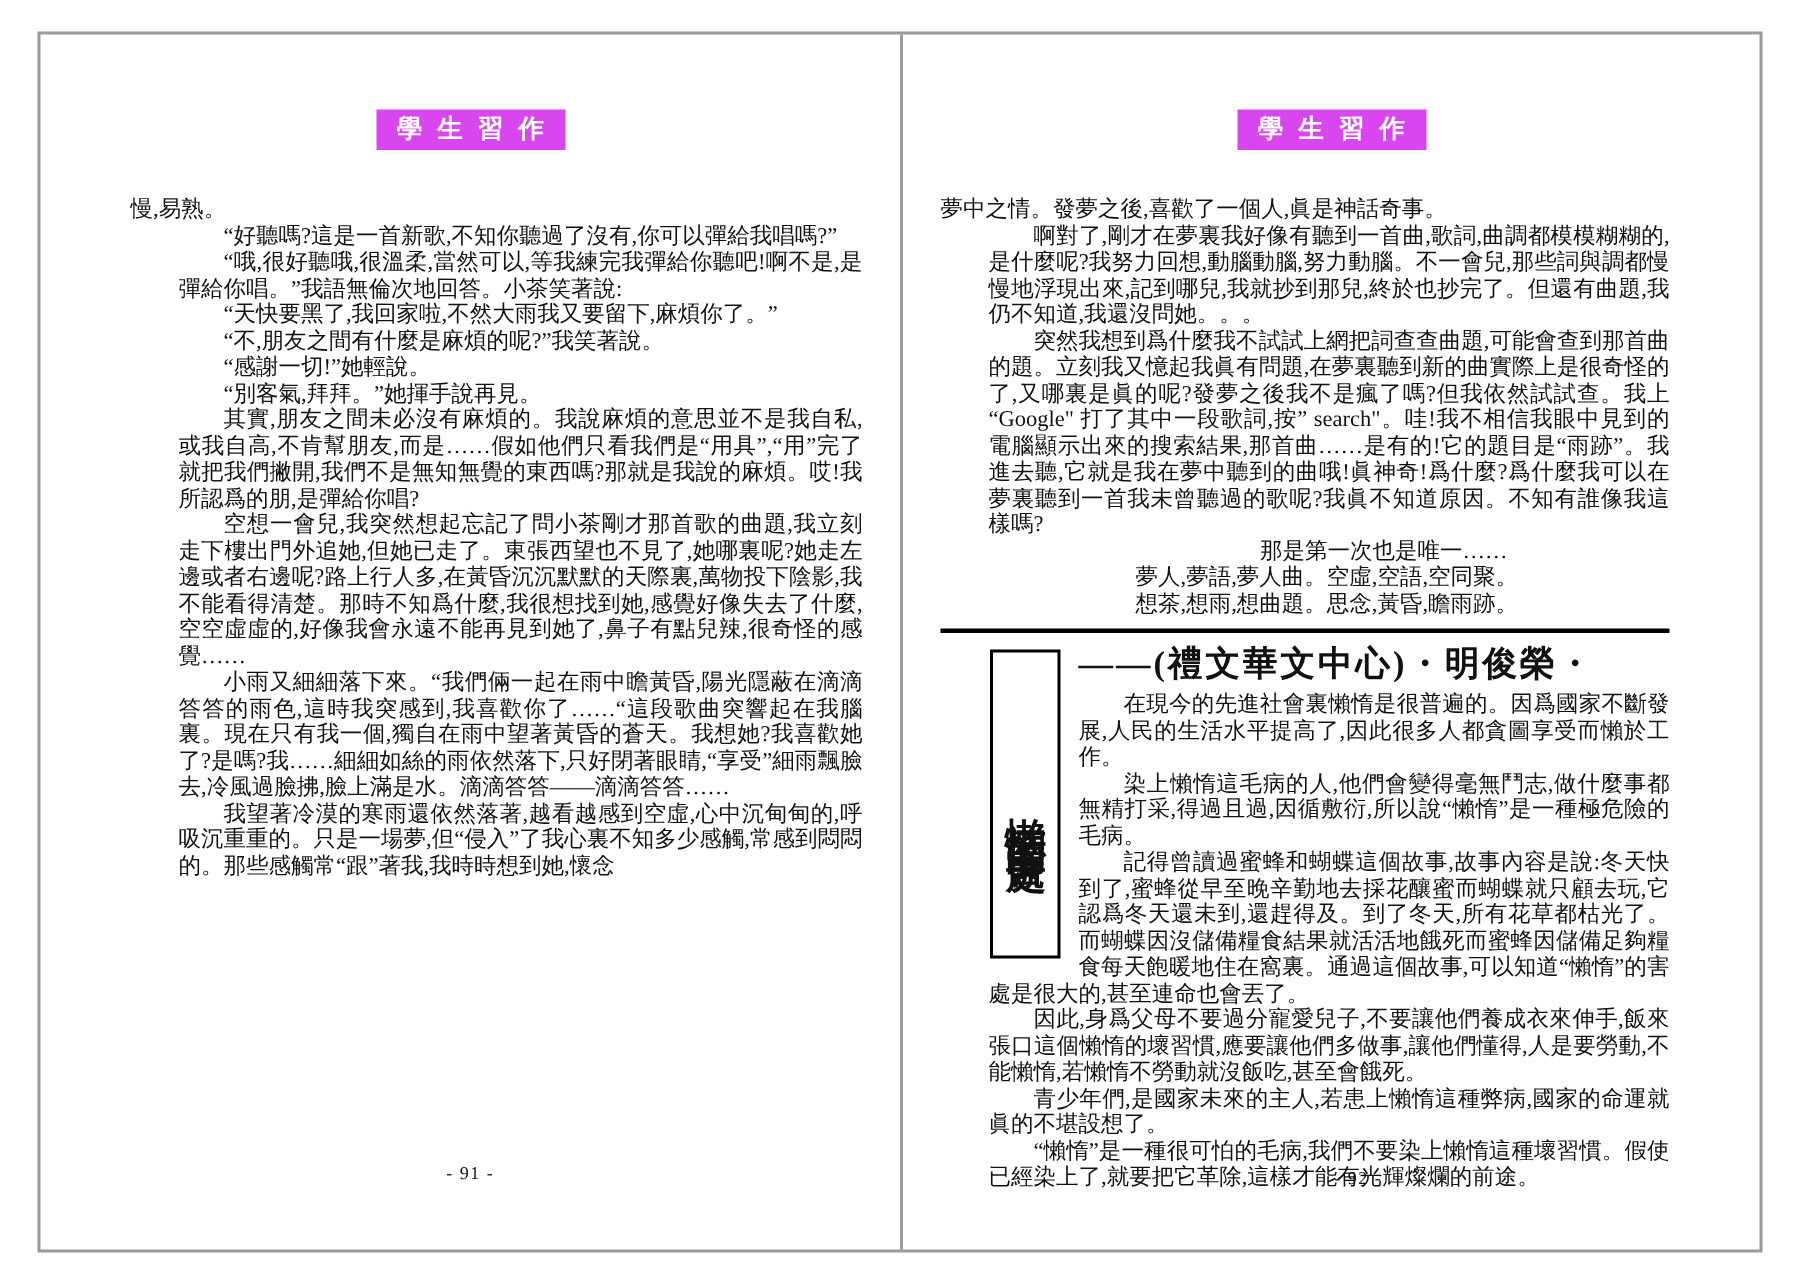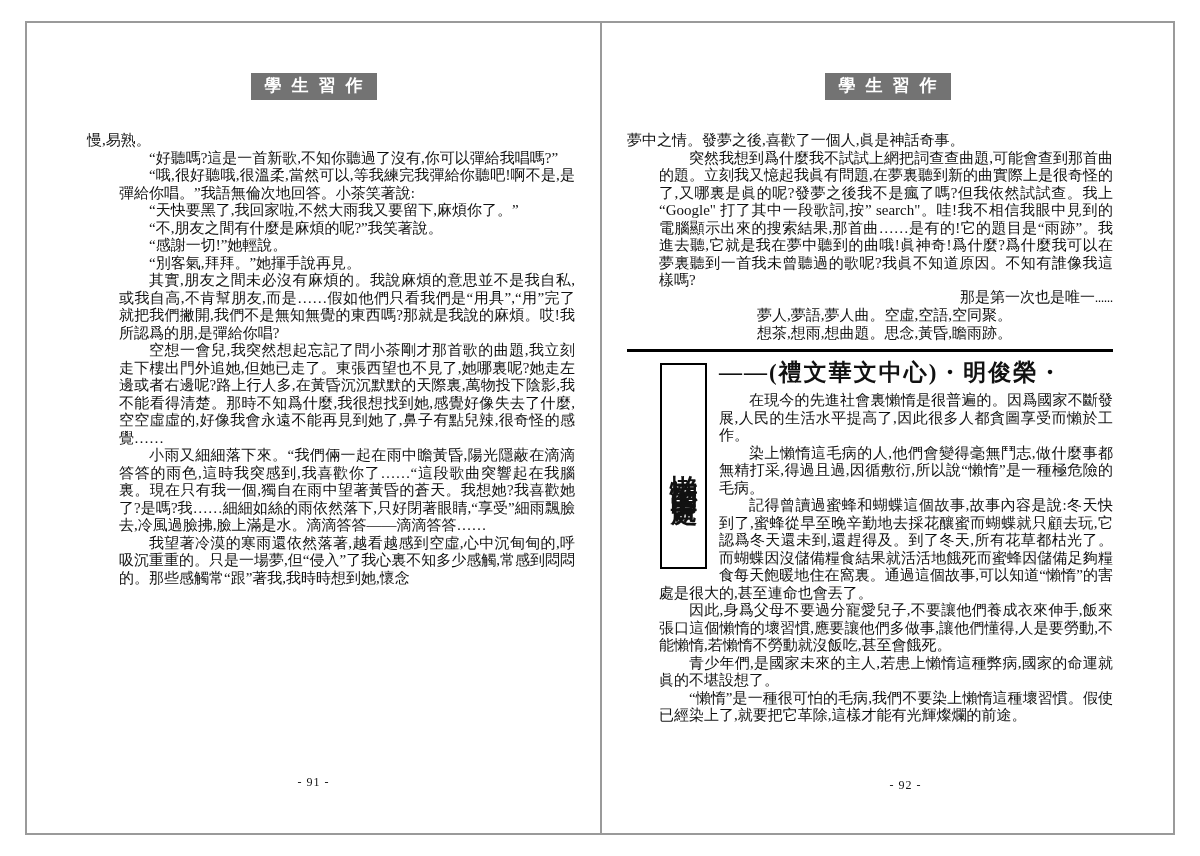--- a/index.html
+++ b/index.html
@@ -12,34 +12,34 @@
   .spread{
     position:absolute;left:25px;top:21px;width:1150px;height:814px;
     border:2px solid #9a9a9a;box-sizing:border-box;
     display:flex;background:#ffffff;
   }
   .page{position:relative;box-sizing:border-box;height:100%;}
   .page-left{width:575px;border-right:2px solid #9a9a9a;}
   .page-right{flex:1;}
   .page-header{position:absolute;top:50px;left:0;right:0;text-align:center;}
   .header-badge{
-    display:inline-block;background:#737373;color:#ffffff;
+    display:inline-block;background:#d946ef;color:#ffffff;
     font-size:17px;font-weight:bold;line-height:20px;
     letter-spacing:10px;padding:3px 4px 4px 14px;
   }
   .body-col{box-sizing:border-box;}
   .page-left .body-col{padding:109px 25px 0 60px;}
   .page-right .body-col{padding:109px 60px 0 25px;}
   p.story{
     margin:0;font-size:15px;line-height:17.5px;color:#111;
     text-align:justify;text-justify:inter-ideograph;
   }
   p.ind{text-indent:2em;margin-left:32px;}
   p.cont{text-indent:0;}
-  p.lead-in{text-indent:105px;text-align:right;font-family:Liberation Mono, monospace;}
+  p.lead-in{text-indent:105px;text-align:center;}
   p.poem{margin:0;font-size:15px;line-height:17.5px;text-align:left;padding-left:130px;}
   .page-num{
     position:absolute;top:752px;left:0;right:0;text-align:center;
     font-size:12px;color:#111;letter-spacing:1px;
   }
   .page-right .page-num{top:755px;padding-left:36px;}
   .section-divider{
     border:none;border-top:3.5px solid #000000;
     margin:7px 0 5px 0;height:0;
   }
@@ -81,20 +81,21 @@
     </div>
     <div class="page-num">- 91 -</div>
   </div>
 
   <div class="page page-right">
     <div class="page-header">
       <span class="header-badge">學生習作</span>
     </div>
     <div class="body-col">
       <p class="story cont">夢中之情。發夢之後,喜歡了一個人,眞是神話奇事。</p>
+      <p class="story ind">啊對了,剛才在夢裏我好像有聽到一首曲,歌詞,曲調都模模糊糊的,是什麼呢?我努力回想,動腦動腦,努力動腦。不一會兒,那些詞與調都慢慢地浮現出來,記到哪兒,我就抄到那兒,終於也抄完了。但還有曲題,我仍不知道,我還沒問她。。。</p>
       <p class="story ind">突然我想到爲什麼我不試試上網把詞查查曲題,可能會查到那首曲的題。立刻我又憶起我眞有問題,在夢裏聽到新的曲實際上是很奇怪的了,又哪裏是眞的呢?發夢之後我不是瘋了嗎?但我依然試試查。我上“Google" 打了其中一段歌詞,按” search"。哇!我不相信我眼中見到的電腦顯示出來的搜索結果,那首曲……是有的!它的題目是“雨跡”。我進去聽,它就是我在夢中聽到的曲哦!眞神奇!爲什麼?爲什麼我可以在夢裏聽到一首我未曾聽過的歌呢?我眞不知道原因。不知有誰像我這樣嗎?</p>
       <p class="story lead-in">那是第一次也是唯一……</p>
       <p class="poem">夢人,夢語,夢人曲。空虛,空語,空同聚。</p>
       <p class="poem">想茶,想雨,想曲題。思念,黃昏,瞻雨跡。</p>
 
       <hr class="section-divider">
 
       <div class="essay">
         <div class="essay-title-box">懶惰的害處</div>
         <div class="essay-byline">——(禮文華文中心)・明俊榮・</div>

